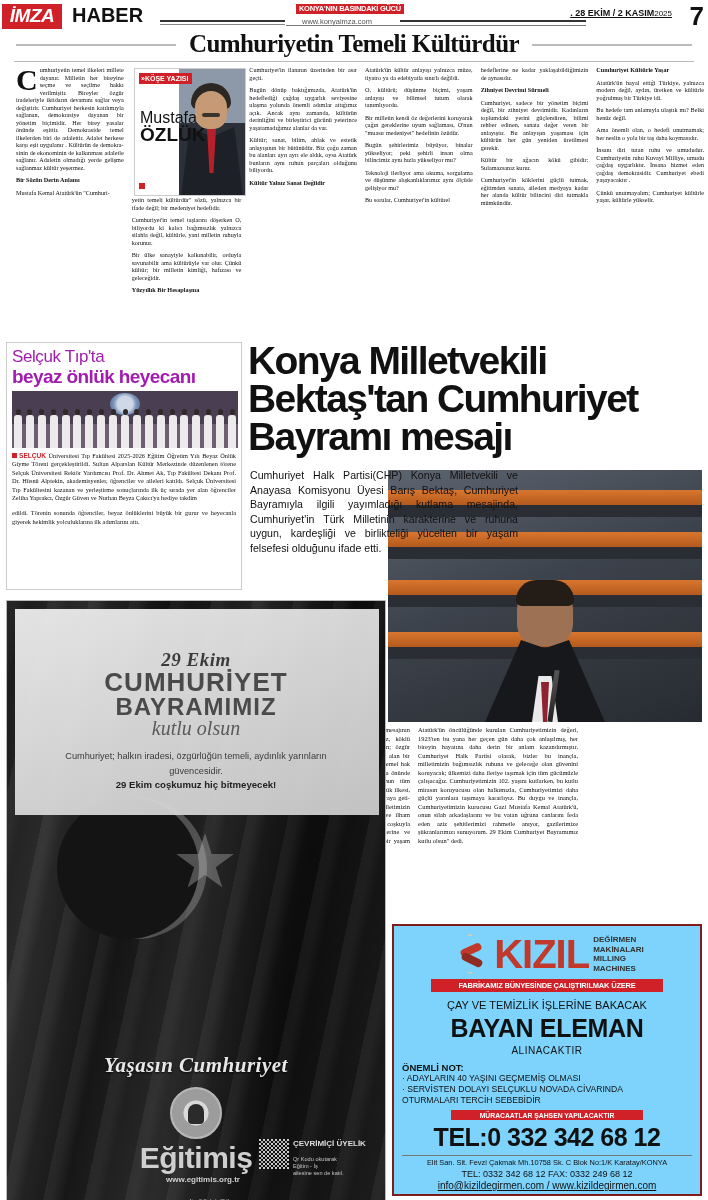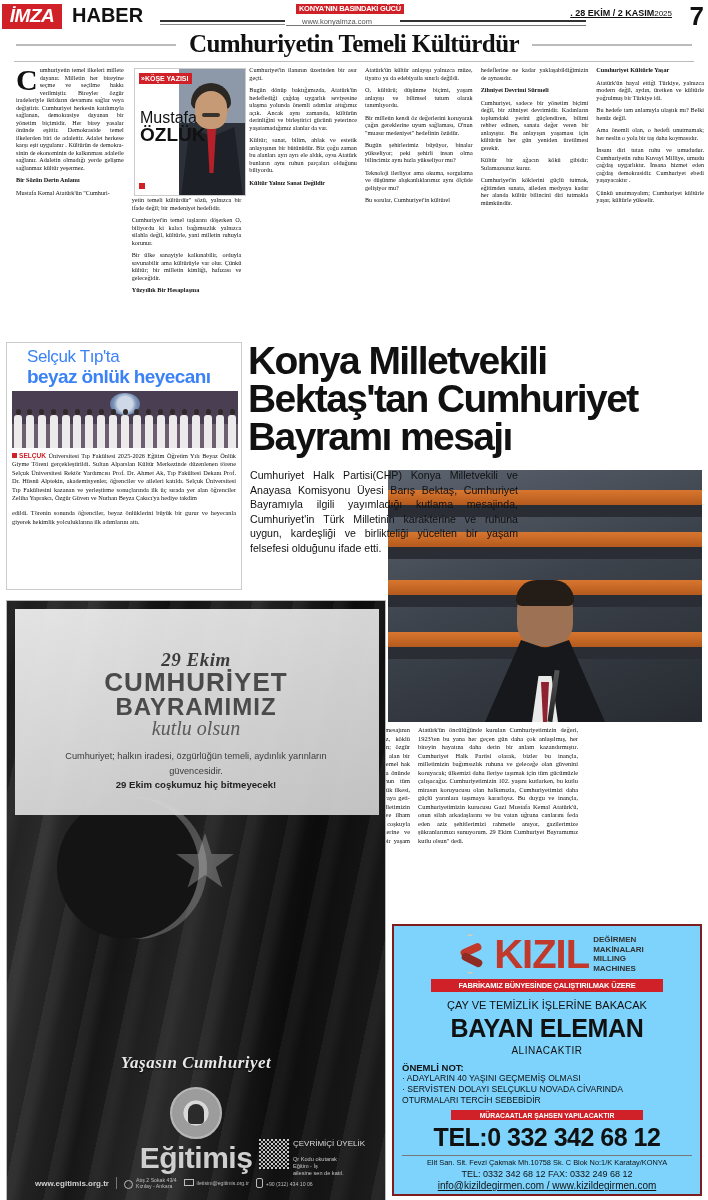--- a/index.html
+++ b/index.html
@@ -127,21 +127,21 @@
   .kose-name .fn { font-size:16px; font-weight:400; display:block;}
   .kose-name .ln { font-size:19px; font-weight:bold; display:block;}
   .kose-red-sq{
     position:absolute; left:4px; top:114px; width:6px; height:6px; background:#cf2127; z-index:3;
   }
 
   
   .selcuk { position:absolute; left:6px; top:342px; width:236px; height:248px;
             border:1px solid #ccc; background:#fff; padding:4px 5px; }
   .selcuk h2 {
-    font-family:"Liberation Sans",sans-serif; color:#3b82f6;margin-left:15px;
+    font-family:"Liberation Sans",sans-serif; color:#a21caf;
   }
   .sel-t1 { font-size:17px; font-weight:400; letter-spacing:-0.4px; line-height:19px;}
   .sel-t2 { font-size:19px; font-weight:bold; letter-spacing:-0.6px; line-height:21px; margin-bottom:4px;}
   .sel-photo {
     width:226px; height:57px; position:relative; overflow:hidden;
     background:linear-gradient(#4a3f52 0 58%, #6b5f70 58% 100%);
   }
   .sel-photo .emblem{
     position:absolute; left:50%; top:2px; transform:translateX(-50%);
     width:30px; height:22px; border-radius:50%;
@@ -295,21 +295,21 @@
     position:absolute; left:36px; right:36px; top:148px; text-align:center;
     font-family:"Liberation Sans",sans-serif; font-size:9.2px; line-height:15px; color:#3b3b3b;
   }
   .ad-p2{
     position:absolute; left:36px; right:36px; top:178px; text-align:center;
     font-family:"Liberation Sans",sans-serif; font-weight:bold; font-size:9.6px; color:#222;
   }
   .ad-script{
     position:absolute; left:0; right:0; top:452px; text-align:center;
     font-family:"Liberation Serif",serif; font-style:italic; font-weight:bold;
-    font-size:17px; color:#e8e8e8; letter-spacing:0.5px;
+    font-size:21px; color:#e8e8e8; letter-spacing:0.5px;
     text-shadow:0 1px 2px rgba(0,0,0,0.8);
   }
   .ad-seal{
     position:absolute; left:50%; top:486px; transform:translateX(-50%);
     width:52px; height:52px; border-radius:50%;
     background:radial-gradient(circle,#d9d9d9 0 36%, #9c9c9c 38% 70%, #cfcfcf 72% 100%);
     border:2px solid #b5b5b5;
   }
   .ad-seal i{
     position:absolute; left:50%; top:52%; transform:translate(-50%,-50%);
@@ -324,26 +324,26 @@
     position:absolute; right:96px; top:538px; width:30px; height:30px;
     background:
       repeating-linear-gradient(90deg,#ddd 0 2px,#222 2px 4px),
       repeating-linear-gradient(0deg,#ddd 0 2px,#222 2px 4px);
     background-blend-mode:difference; background-color:#eee;
   }
   .ad-qr-txt{
     position:absolute; right:8px; top:538px; width:84px;
     font-family:"Liberation Sans",sans-serif; color:#ddd;
   }
-  .ad-qr-txt .h{ font-size:8px; font-weight:normal; display:block; margin-bottom:8px;}
+  .ad-qr-txt .h{ font-size:8px; font-weight:bold; display:block; margin-bottom:8px;}
   .ad-qr-txt .l{ font-size:5.6px; display:block; line-height:7px; color:#c4c4c4;}
   .ad-footer{
     position:absolute; left:0; right:0; bottom:10px; height:16px;
-    display:flex; align-items:center; gap:7px; padding-left:28px;
-    font-family:"Liberation Sans",sans-serif; font-size:6.4px; color:#cfcfcf;
+    display:flex; align-items:center; gap:7px; padding-left:14px;
+    font-family:"Liberation Sans",sans-serif; font-size:6.4px; color:#cfcfcf;flex-direction:column;
   }
   .ad-footer .web{ font-size:8px; font-weight:bold; }
   .ad-footer .divider{ width:1px;height:12px;background:#777; }
   .ad-footer .pin{
     display:inline-block;width:9px;height:9px;border:1px solid #bbb;border-radius:50%;
     margin-right:3px; vertical-align:-1px;
   }
   .ad-footer .env{
     display:inline-block;width:10px;height:7px;border:1px solid #bbb;
     margin-right:3px; vertical-align:-1px;

